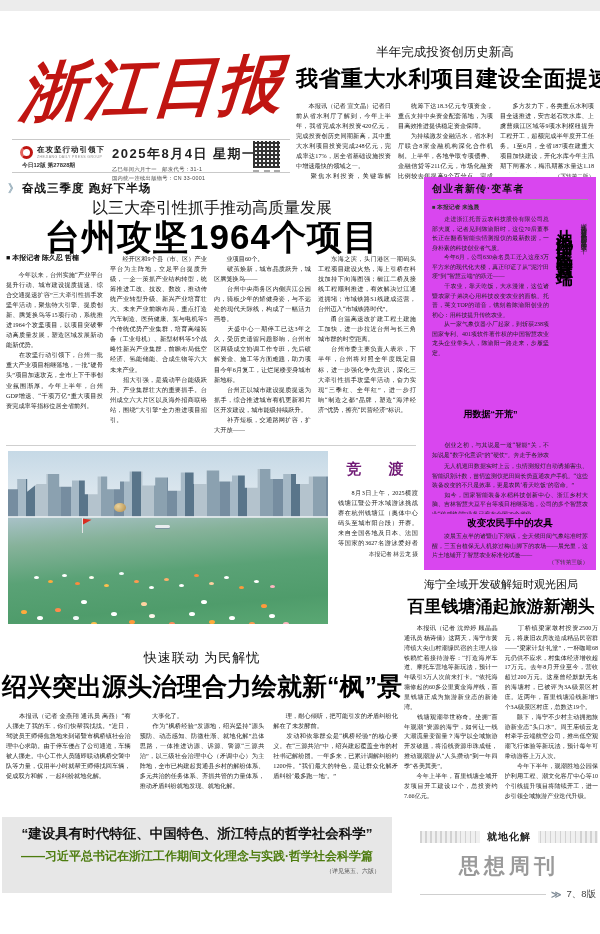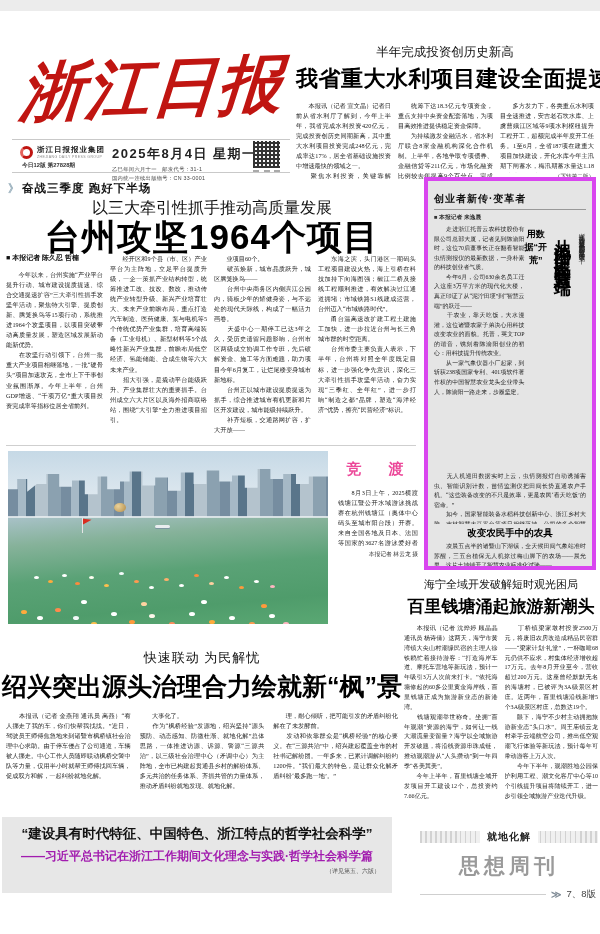--- a/index.html
+++ b/index.html
@@ -87,45 +87,45 @@
   .ph-flag-pole { position:absolute; left:23%; top:39%; width:1px; height:15px; background:#e6e6e6; }
   .ph-flag { position:absolute; left:23%; top:39%; width:10px; height:7px; background:#d92d20;
     clip-path:polygon(0 0,100% 20%,10% 90%,0 100%); }
   .swim1 { position:absolute; left:8%; bottom:26%; width:5px; height:3px; border-radius:50%; background:#fff;
     box-shadow:14px 4px 0 #ffab3c,28px -2px 0 #fff,41px 6px 0 #ff8a3c,55px 0 0 #fdfdf2,70px 8px 0 #ffc04d,85px -4px 0 #f4fbfb,100px 4px 0 #ff9a50,115px 10px 0 #fff,130px 2px 0 #ffb06a,145px 8px 0 #fff,160px -2px 0 #ff8c3c,175px 6px 0 #ffd0a0,190px 0 0 #fff,205px 10px 0 #ff9a3c,220px 4px 0 #fff,236px 9px 0 #ffb6c1; }
   .swim2 { position:absolute; left:4%; bottom:6%; width:6px; height:4px; border-radius:50%; background:#ffab3c;
     box-shadow:16px 6px 0 #fff,34px -2px 0 #ff8a4c,52px 6px 0 #f2f8f8,70px 12px 0 #ffc04d,90px 2px 0 #fff,108px 10px 0 #ff9a3c,128px 4px 0 #fcf6ea,148px 12px 0 #ff8c5c,168px 2px 0 #fff,188px 10px 0 #ffab3c,208px 6px 0 #fff,228px 12px 0 #ff9a50,248px 4px 0 #fff,262px 12px 0 #ffb6c1,60px -10px 0 #fff,120px -8px 0 #ffd3a1,180px -10px 0 #fff,240px -6px 0 #ff9a3c; }
 
   
   .cap { left:338px; top:460px; width:80px; }
-  .cap-title { text-align:center; font-weight:bold; font-size:15px; letter-spacing:6px; color:#ec4899; }
+  .cap-title { text-align:center; font-weight:bold; font-size:15px; letter-spacing:6px; color:#701a75; }
   .cap-text { margin-top:9px; height:58px; }
   .cap-credit { margin-top:4px; font-size:5.8px; color:#333; text-align:right; font-family:"Liberation Serif", serif; }
 
   
   .sx { left:2px; top:649px; width:400px; }
   .sx .kicker { font-size:13px; letter-spacing:1px; }
   .sx .headline { font-size:25px; margin-top:3px; }
   .sx-cols { display:flex; gap:9px; margin-top:8px; padding:0 4px; }
   .sx-cols .bodycol { flex:1; height:104px; }
 
   
   .banner { left:2px; top:817px; width:390px; height:76px; background:#e7e7e7; padding:8px 12px 4px; }
   .banner-l1 { text-align:center; font-weight:bold; font-size:13.5px; color:#111; white-space:nowrap; }
-  .banner-l2 { text-align:center; font-weight:bold; font-size:12px; color:#a21caf; margin-top:5px; white-space:nowrap; }
+  .banner-l2 { text-align:center; font-weight:bold; font-size:12px; color:#4d7c0f; margin-top:5px; white-space:nowrap; }
   .banner-note { text-align:right; font-size:6px; color:#555; margin-top:2px; }
 
   
   .pbox { left:424px; top:177px; width:172px; height:393px;
-    border:4px solid #d946ef; background:#e5e5e5; padding:11px 6px; overflow:hidden; }
+    border:2px solid #d946ef; background:#d946ef; padding:3px 6px; overflow:hidden; }
   .pbox-section { font-weight:bold; font-size:10px; letter-spacing:1px; color:#111;
     padding-bottom:3px; border-bottom:1px solid #999; }
   .pbox-byline { font-size:5.8px; color:#333; margin-top:3px; font-weight:bold; }
   .pbox-row { display:flex; gap:4px; margin-top:3px; height:245px; overflow:hidden; }
-  .pbox-left { flex:1; display:flex; flex-direction:row; overflow:hidden; }
+  .pbox-left { flex:1; display:flex; flex-direction:column; overflow:hidden;gap:18px; }
   .pbox-intro { height:172px; font-size:5.9px; }
   .pbox-sub { text-align:center; font-weight:bold; font-size:9px; color:#000; margin:3px 0 2px; }
   .pbox-b2 { flex:1; font-size:5.9px; }
   .pbox-vert { display:flex; gap:3px; }
   .v-title { writing-mode:vertical-rl; font-weight:bold; font-size:17px; letter-spacing:4px;
     color:#000; height:243px; font-family:"Liberation Sans", sans-serif; }
   .v-sub { writing-mode:vertical-rl; font-size:6.3px; color:#222; height:238px; padding-top:3px; letter-spacing:1px; }
   .pbox-b3 { font-size:5.9px; height:52px; margin-top:2px; }
   .pbox-sub2 { text-align:center; font-weight:bold; font-size:9.5px; color:#000; margin:3px 0 2px; }
   .pbox-b4 { font-size:5.9px; height:26px; }
@@ -157,21 +157,21 @@
 
 <div id="page">
   <div class="abs topstrip"></div>
 
   <div class="abs masthead">浙江日报</div>
   <div class="abs hdr-rule" style="left:12px;top:139px;width:278px;"></div>
 
   <div class="abs group-row">
     <span class="group-logo"></span>
     <span>
-      <div class="group-name">浙江日报报业集团</div>
+      <div class="group-name">在攻坚行动引领下</div>
       <div class="group-en">ZHEJIANG DAILY PRESS GROUP</div>
     </span>
   </div>
   <div class="abs issue-info">今日12版 第27828期</div>
 
   <div class="abs date-block">
     <div class="date-main">2025年8月4日 星期一</div>
     <div class="date-sub">乙巳年闰六月十一　邮发代号：31-1</div>
     <div class="date-sub">国内统一连续出版物号：CN 33-0001</div>
   </div>

